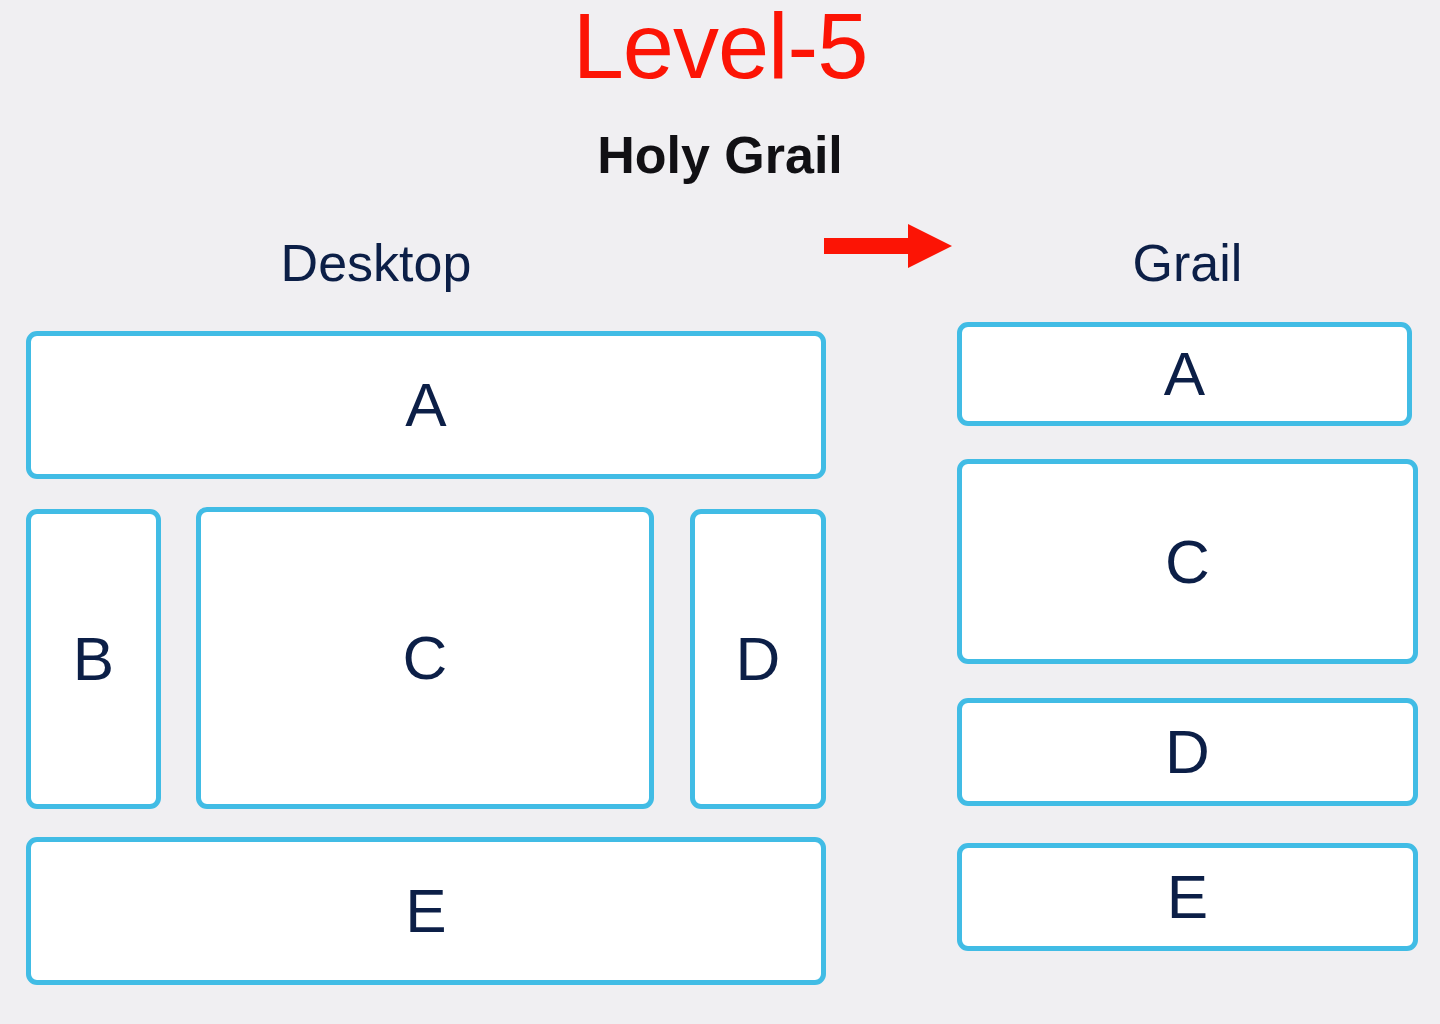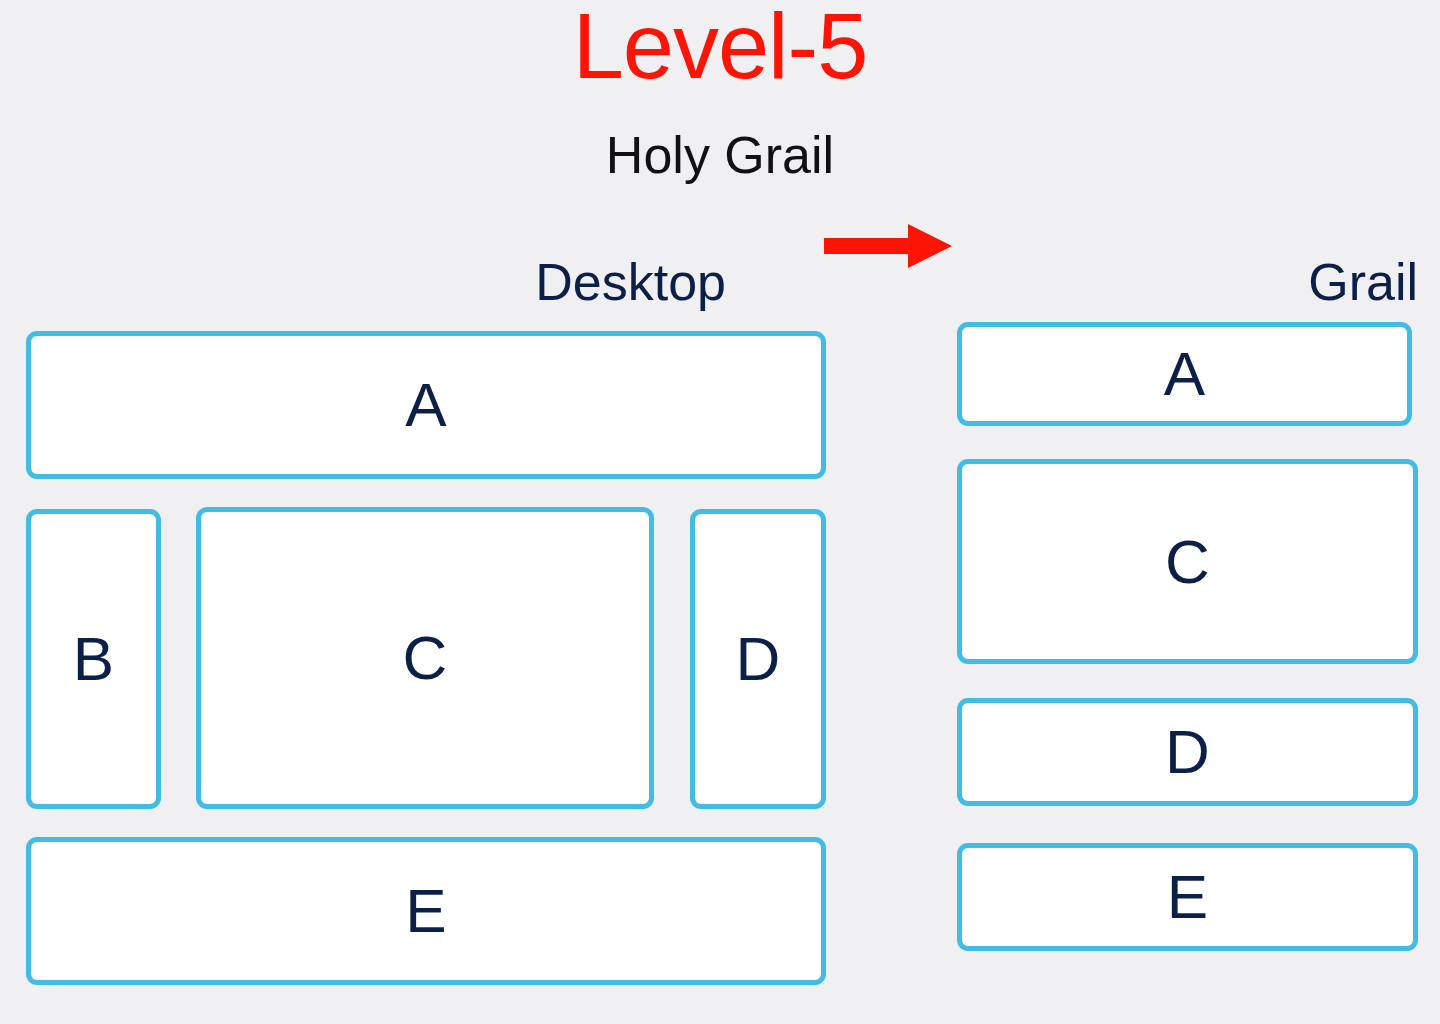--- a/index.html
+++ b/index.html
@@ -28,34 +28,33 @@
     color: #fc1405;
     line-height: 1.1;
   }
   .subtitle {
     position: absolute;
     left: 0;
     top: 127px;
     width: 1440px;
     text-align: center;
     font-size: 52px;
-    font-weight: 400;
+    font-weight: 700;
     color: #111014;
     line-height: 1.1;
   }
 
   
   .col-caption {
     position: absolute;
     font-size: 52px;
     font-weight: 400;
     color: #0c1f47;
     line-height: 1.1;
-    text-align: right;
-    margin-top: 19px;
+    text-align: center;
   }
   #caption-desktop {
     left: 26px;
     top: 235px;
     width: 700px;
   }
   #caption-mobile {
     left: 957px;
     top: 235px;
     width: 461px;

